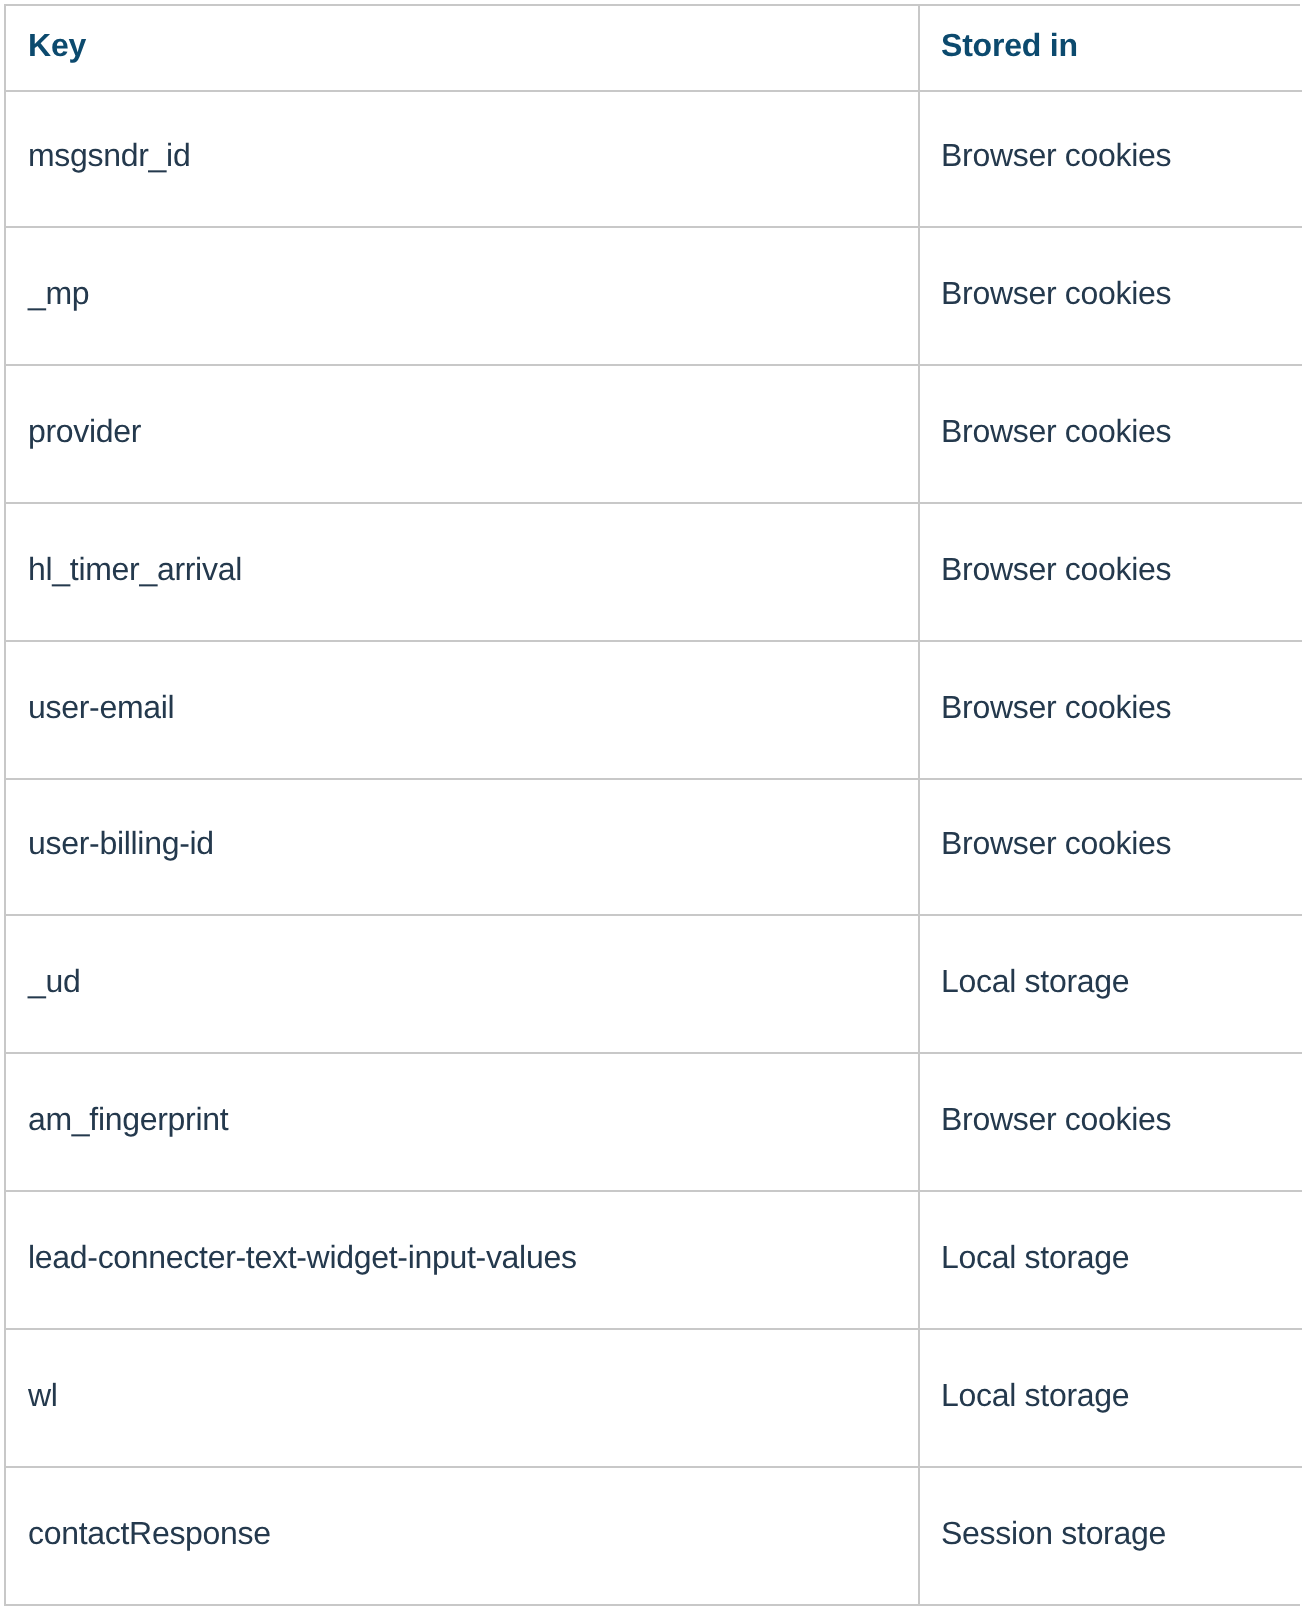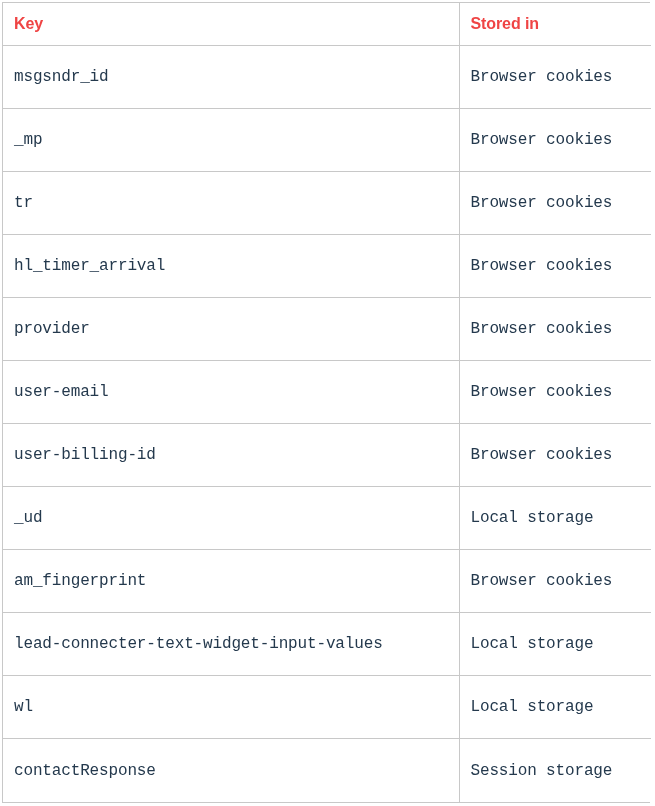--- a/index.html
+++ b/index.html
@@ -58,30 +58,29 @@
     border-right: none;
   }
 
   table.storage-table tbody tr:last-child td {
     border-bottom: none;
   }
 
   table.storage-table thead th {
     height: 42px;
     font-weight: bold;
-    color: #ef4444;
+    color: #0c4a6e;
     font-size: 16px;
     letter-spacing: -0.1px;
   }
 
   table.storage-table tbody td {
     height: 42px;
     font-weight: normal;
     color: #24394d;
-    font-family: Liberation Mono, monospace;
   }
 
   table.storage-table td.cell-store {
   }
 </style>
 </head>
 <body>
 
 <div class="table-wrap">
   <table class="storage-table">
@@ -98,29 +97,25 @@
     <tbody id="table-body">
         <tr class="data-row">
           <td class="cell-key">msgsndr_id</td>
           <td class="cell-store">Browser cookies</td>
         </tr>
         <tr class="data-row">
           <td class="cell-key">_mp</td>
           <td class="cell-store">Browser cookies</td>
         </tr>
         <tr class="data-row">
-          <td class="cell-key">tr</td>
+          <td class="cell-key">provider</td>
           <td class="cell-store">Browser cookies</td>
         </tr>
         <tr class="data-row">
           <td class="cell-key">hl_timer_arrival</td>
-          <td class="cell-store">Browser cookies</td>
-        </tr>
-        <tr class="data-row">
-          <td class="cell-key">provider</td>
           <td class="cell-store">Browser cookies</td>
         </tr>
         <tr class="data-row">
           <td class="cell-key">user-email</td>
           <td class="cell-store">Browser cookies</td>
         </tr>
         <tr class="data-row">
           <td class="cell-key">user-billing-id</td>
           <td class="cell-store">Browser cookies</td>
         </tr>

